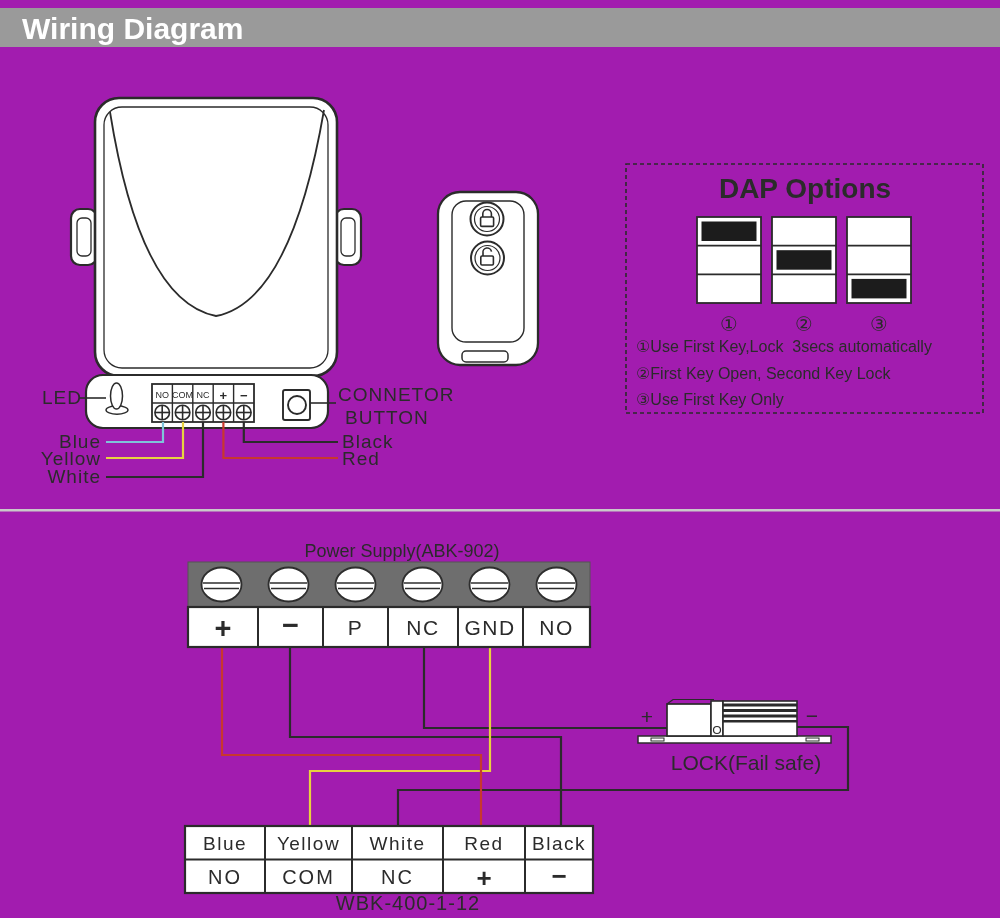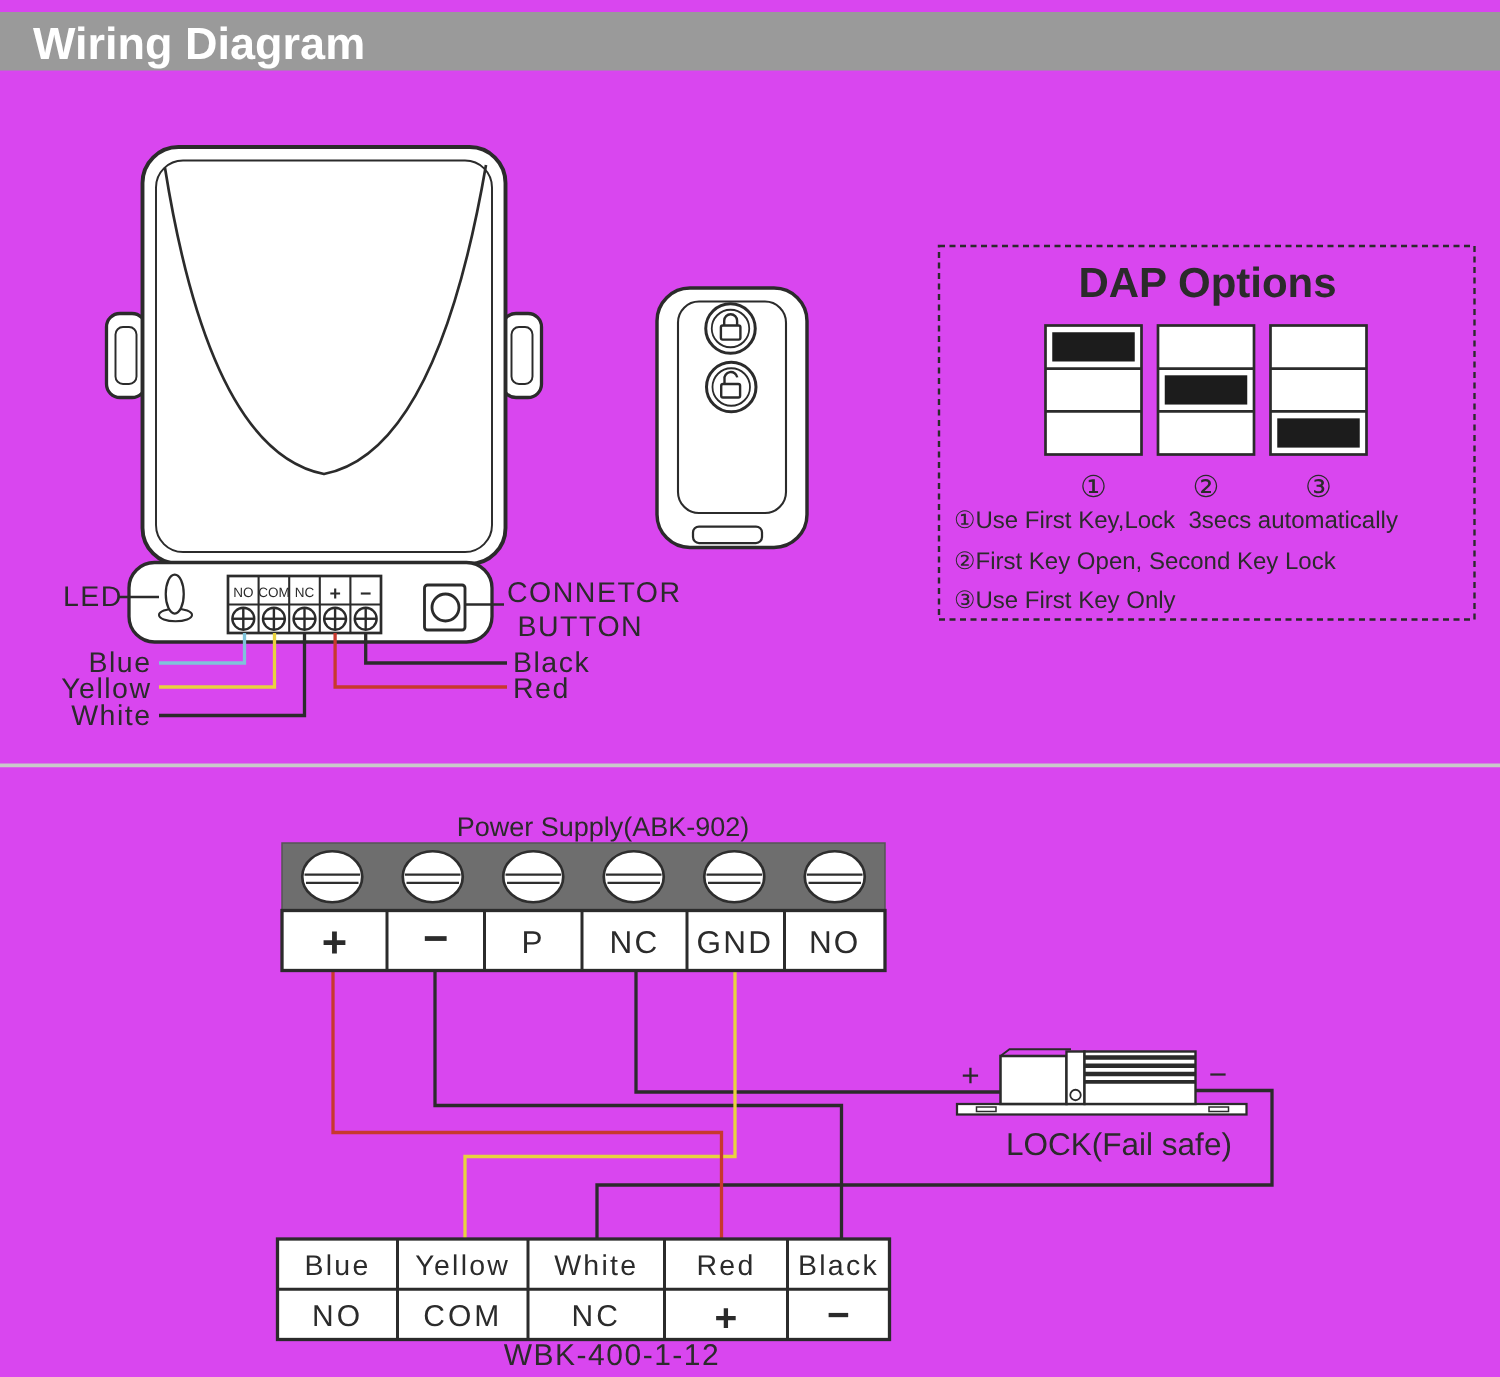--- a/index.html
+++ b/index.html
@@ -1,16 +1,16 @@
 <!DOCTYPE html>
 <html><head>
 <meta charset="utf-8">
 <style>
   html,body{margin:0;padding:0;background:#ffffff;}
-  .stage{position:relative;width:1000px;height:918px;background:#d946ef;overflow:hidden;
+  .stage{position:relative;width:1000px;height:918px;background:#a21caf;overflow:hidden;
          font-family:"Liberation Sans","DejaVu Sans",sans-serif;}
   svg{display:block;}
   svg text{white-space:pre;fill:#2b2b2b;font-family:"Liberation Sans","DejaVu Sans",sans-serif;}
   .hdr{font-weight:bold;font-size:30px;fill:#ffffff;}
   .lbl-sp{font-size:19px;letter-spacing:1px;}
   .tiny{font-size:9px;letter-spacing:0px;}
   .tsign{font-size:13px;font-weight:bold;}
   .dap-title{font-size:28px;font-weight:bold;}
   .dap-opt{font-size:16px;}
   .circ{font-size:20px;font-family:"DejaVu Sans",sans-serif;}

